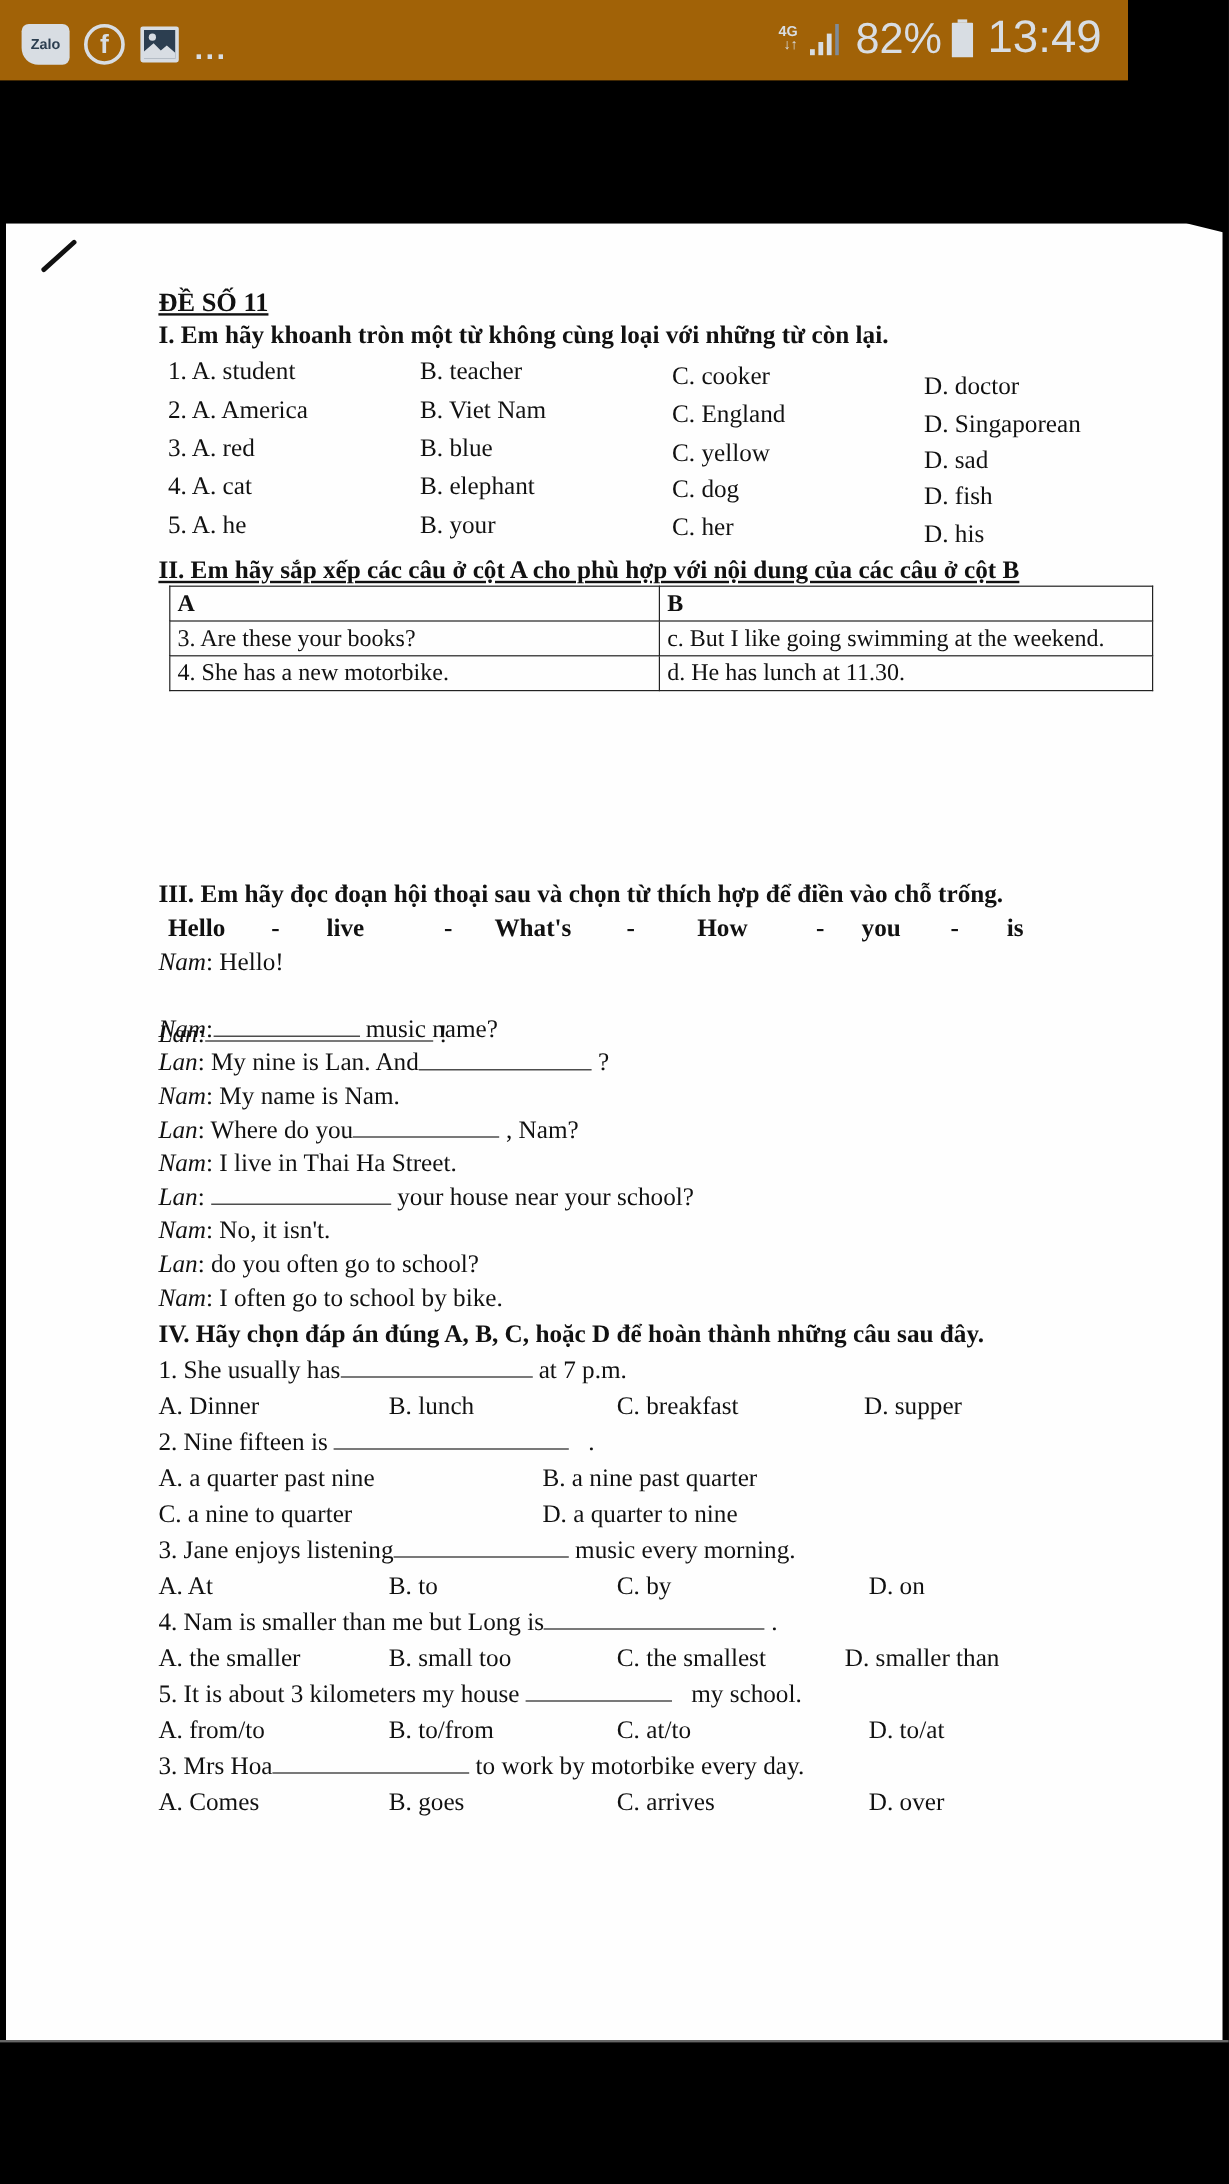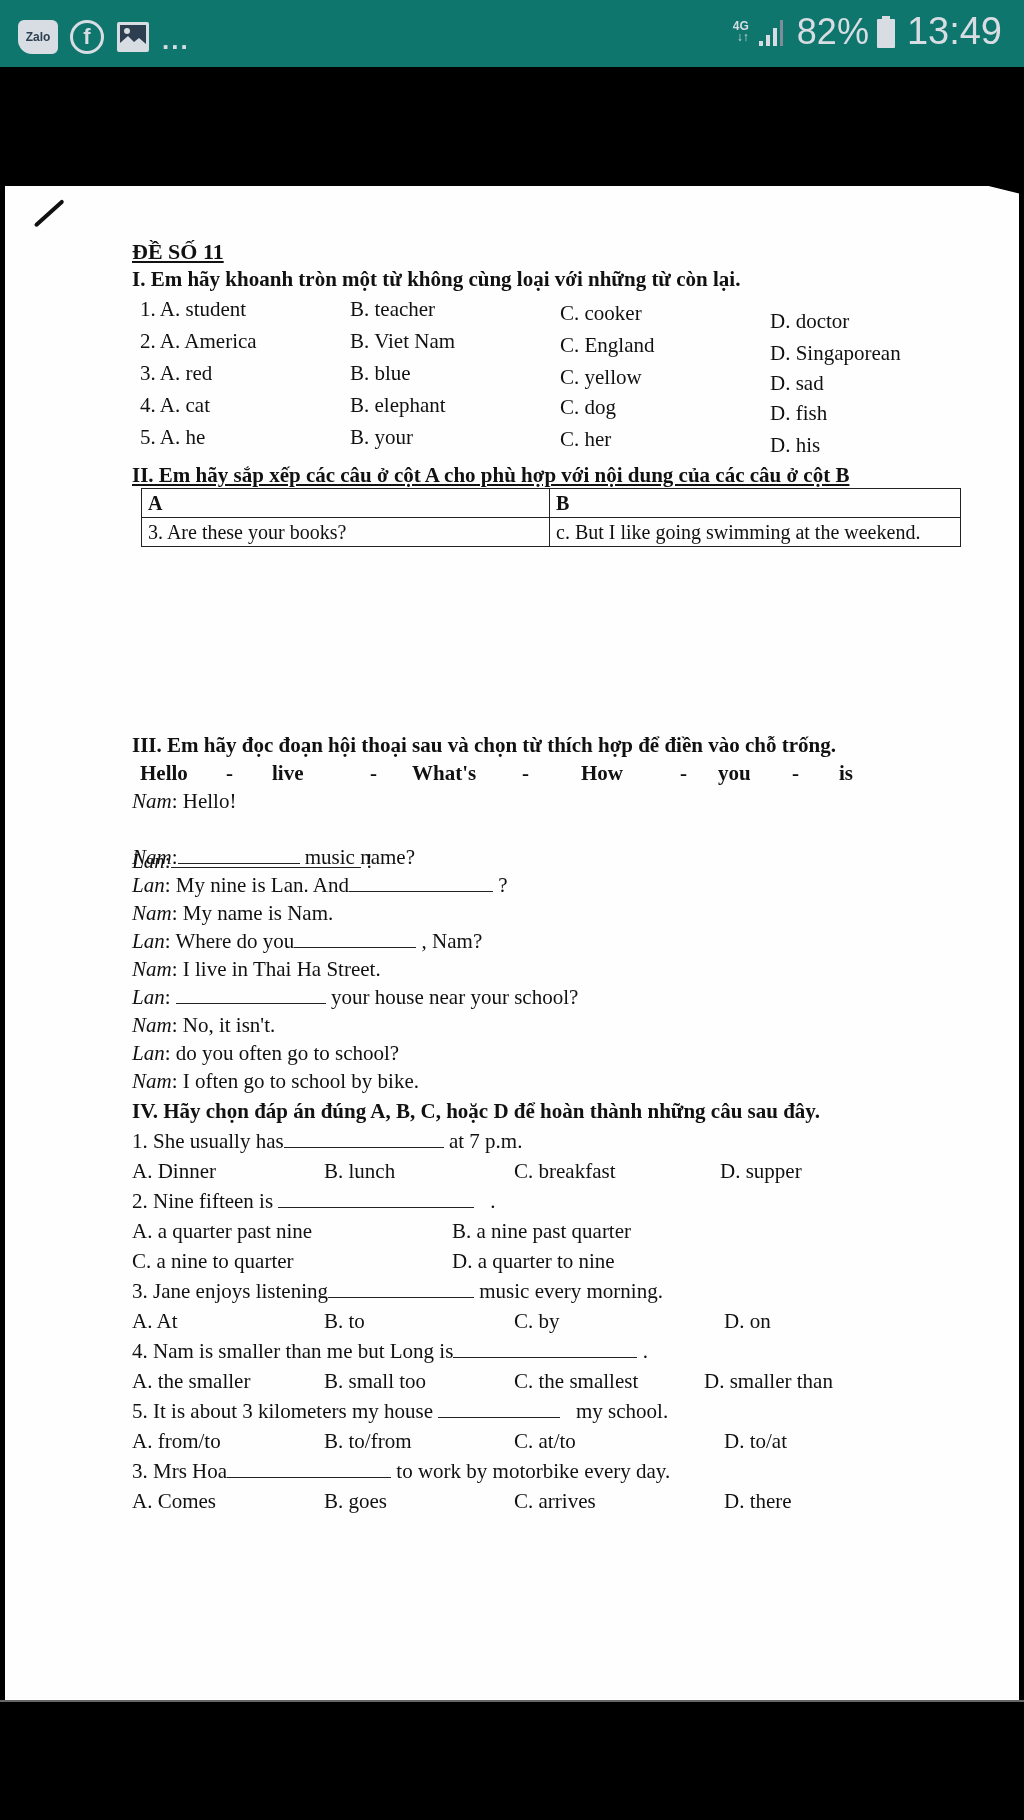--- a/index.html
+++ b/index.html
@@ -1,22 +1,22 @@
 <!DOCTYPE html>
 <html><head>
 <meta charset="utf-8">
 <style>
   * { box-sizing: border-box; margin: 0; padding: 0; }
   html, body { width: 1024px; height: 1820px; background: #000; overflow: hidden; }
   body { position: relative; font-family: "Liberation Serif", serif; color: #111; }
 
   
   .statusbar {
-    position: absolute; left: 0; top: 0; width: 1024px; height: 67px;
-    background: #0f766e; color: #d8dde3;
+    position: absolute; left: 0; top: 0; width: 940px; height: 67px;
+    background: #a16207; color: #d8dde3;
     font-family: "Liberation Sans", sans-serif;
     padding-left: 32px;
   }
   .sb-left { position: absolute; left: 18px; top: 17px; display: flex; align-items: center; gap: 12px; }
   .sb-right { position: absolute; right: 22px; top: 10px; display: flex; align-items: center; gap: 8px; }
   .zalo {
     width: 40px; height: 34px; background: #d8dde3; color: #2c3e50;
     border-radius: 6px 6px 6px 14px; font-size: 12px; font-weight: bold;
     display: flex; align-items: center; justify-content: center;
   }
@@ -151,20 +151,24 @@
     <table class="match">
       <tbody>
           <tr>
         <th>A</th>
         <th>B</th>
       </tr>
       <tr>
         <td>3. Are these your books?</td>
         <td>c. But I like going swimming at the weekend.</td>
       </tr>
+      <tr>
+        <td>4. She has a new motorbike.</td>
+        <td>d. He has lunch at 11.30.</td>
+      </tr>
     </tbody>
       </table>
 
     <div class="h" style="top:546px">III. Em hãy đọc đoạn hội thoại sau và chọn từ thích hợp để điền vào chỗ trống.</div>
 
     <div class="wordbank">
       <span style="left:8px">Hello</span>
       <span style="left:94px">-</span>
       <span style="left:140px">live</span>
       <span style="left:238px">-</span>
@@ -265,18 +269,18 @@
       <span style="left:592px">D. to/at</span>
     </div>
 
     <div class="line" style="top:1272px">
       <span>3. Mrs Hoa</span><span class="blank" style="width:164px"></span><span> to work by motorbike every day.</span>
     </div>
     <div class="row4" style="top:1302px">
       <span style="left:0">A. Comes</span>
       <span style="left:192px">B. goes</span>
       <span style="left:382px">C. arrives</span>
-      <span style="left:592px">D. there</span>
+      <span style="left:592px">D. over</span>
     </div>
   </div>
 </div>
 
 <div class="bottom-bar"></div>
 
 </body></html>

